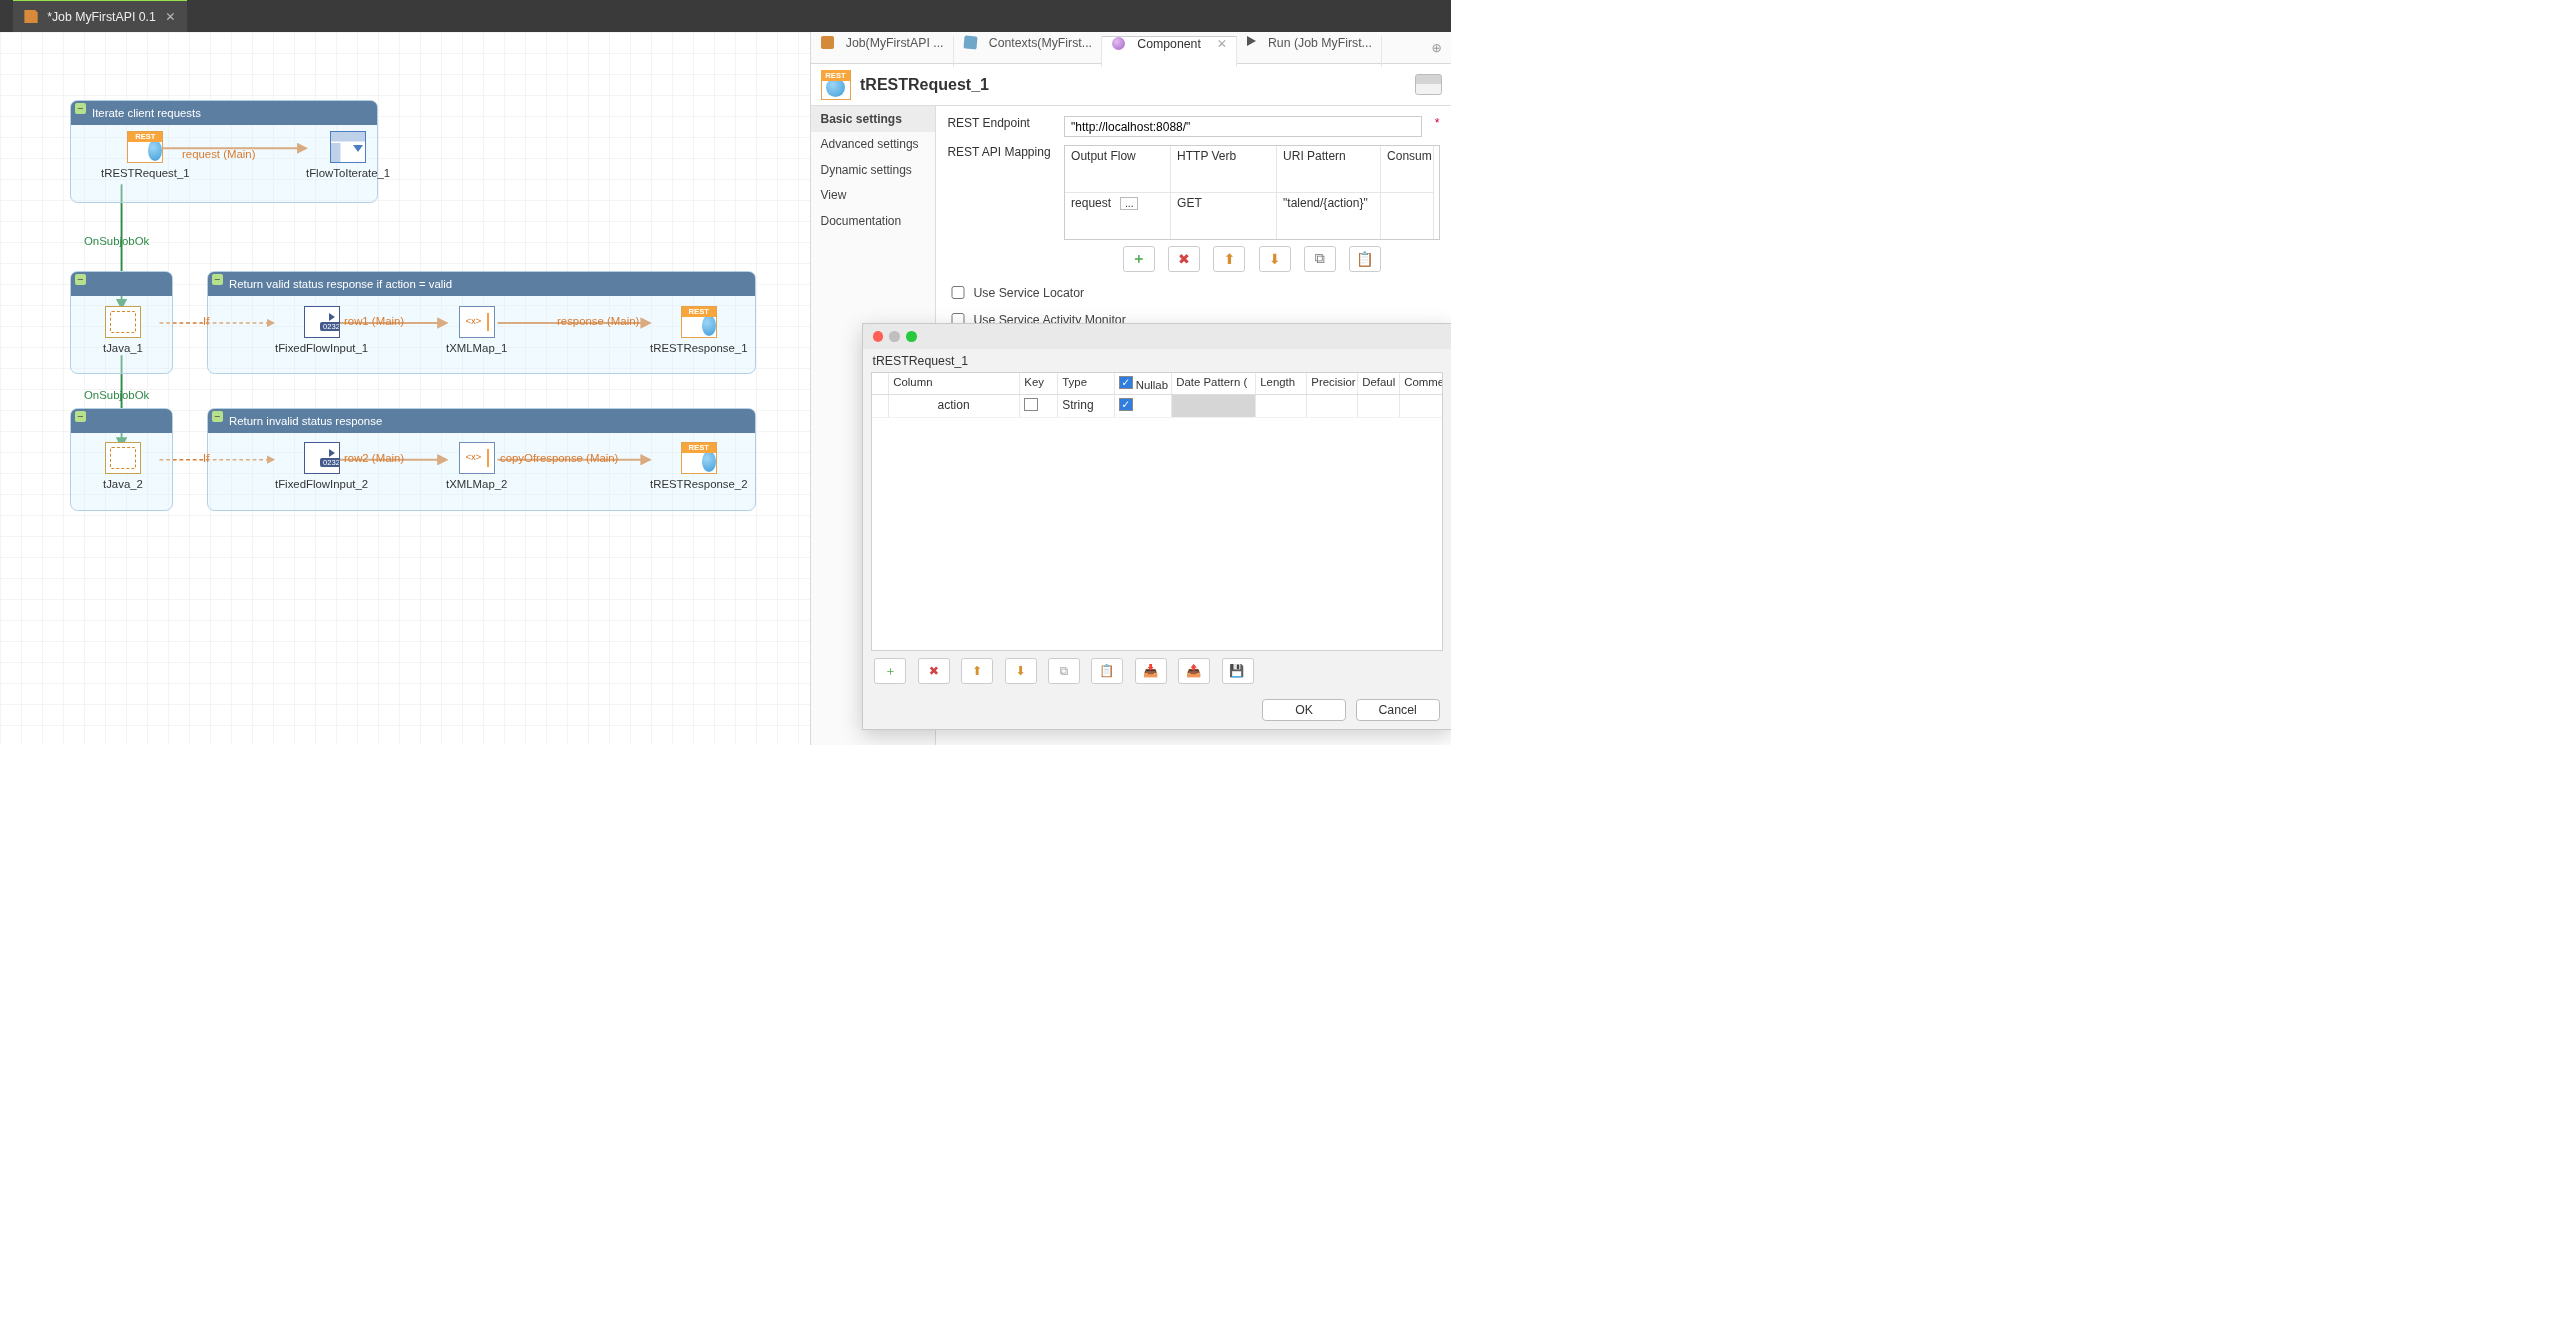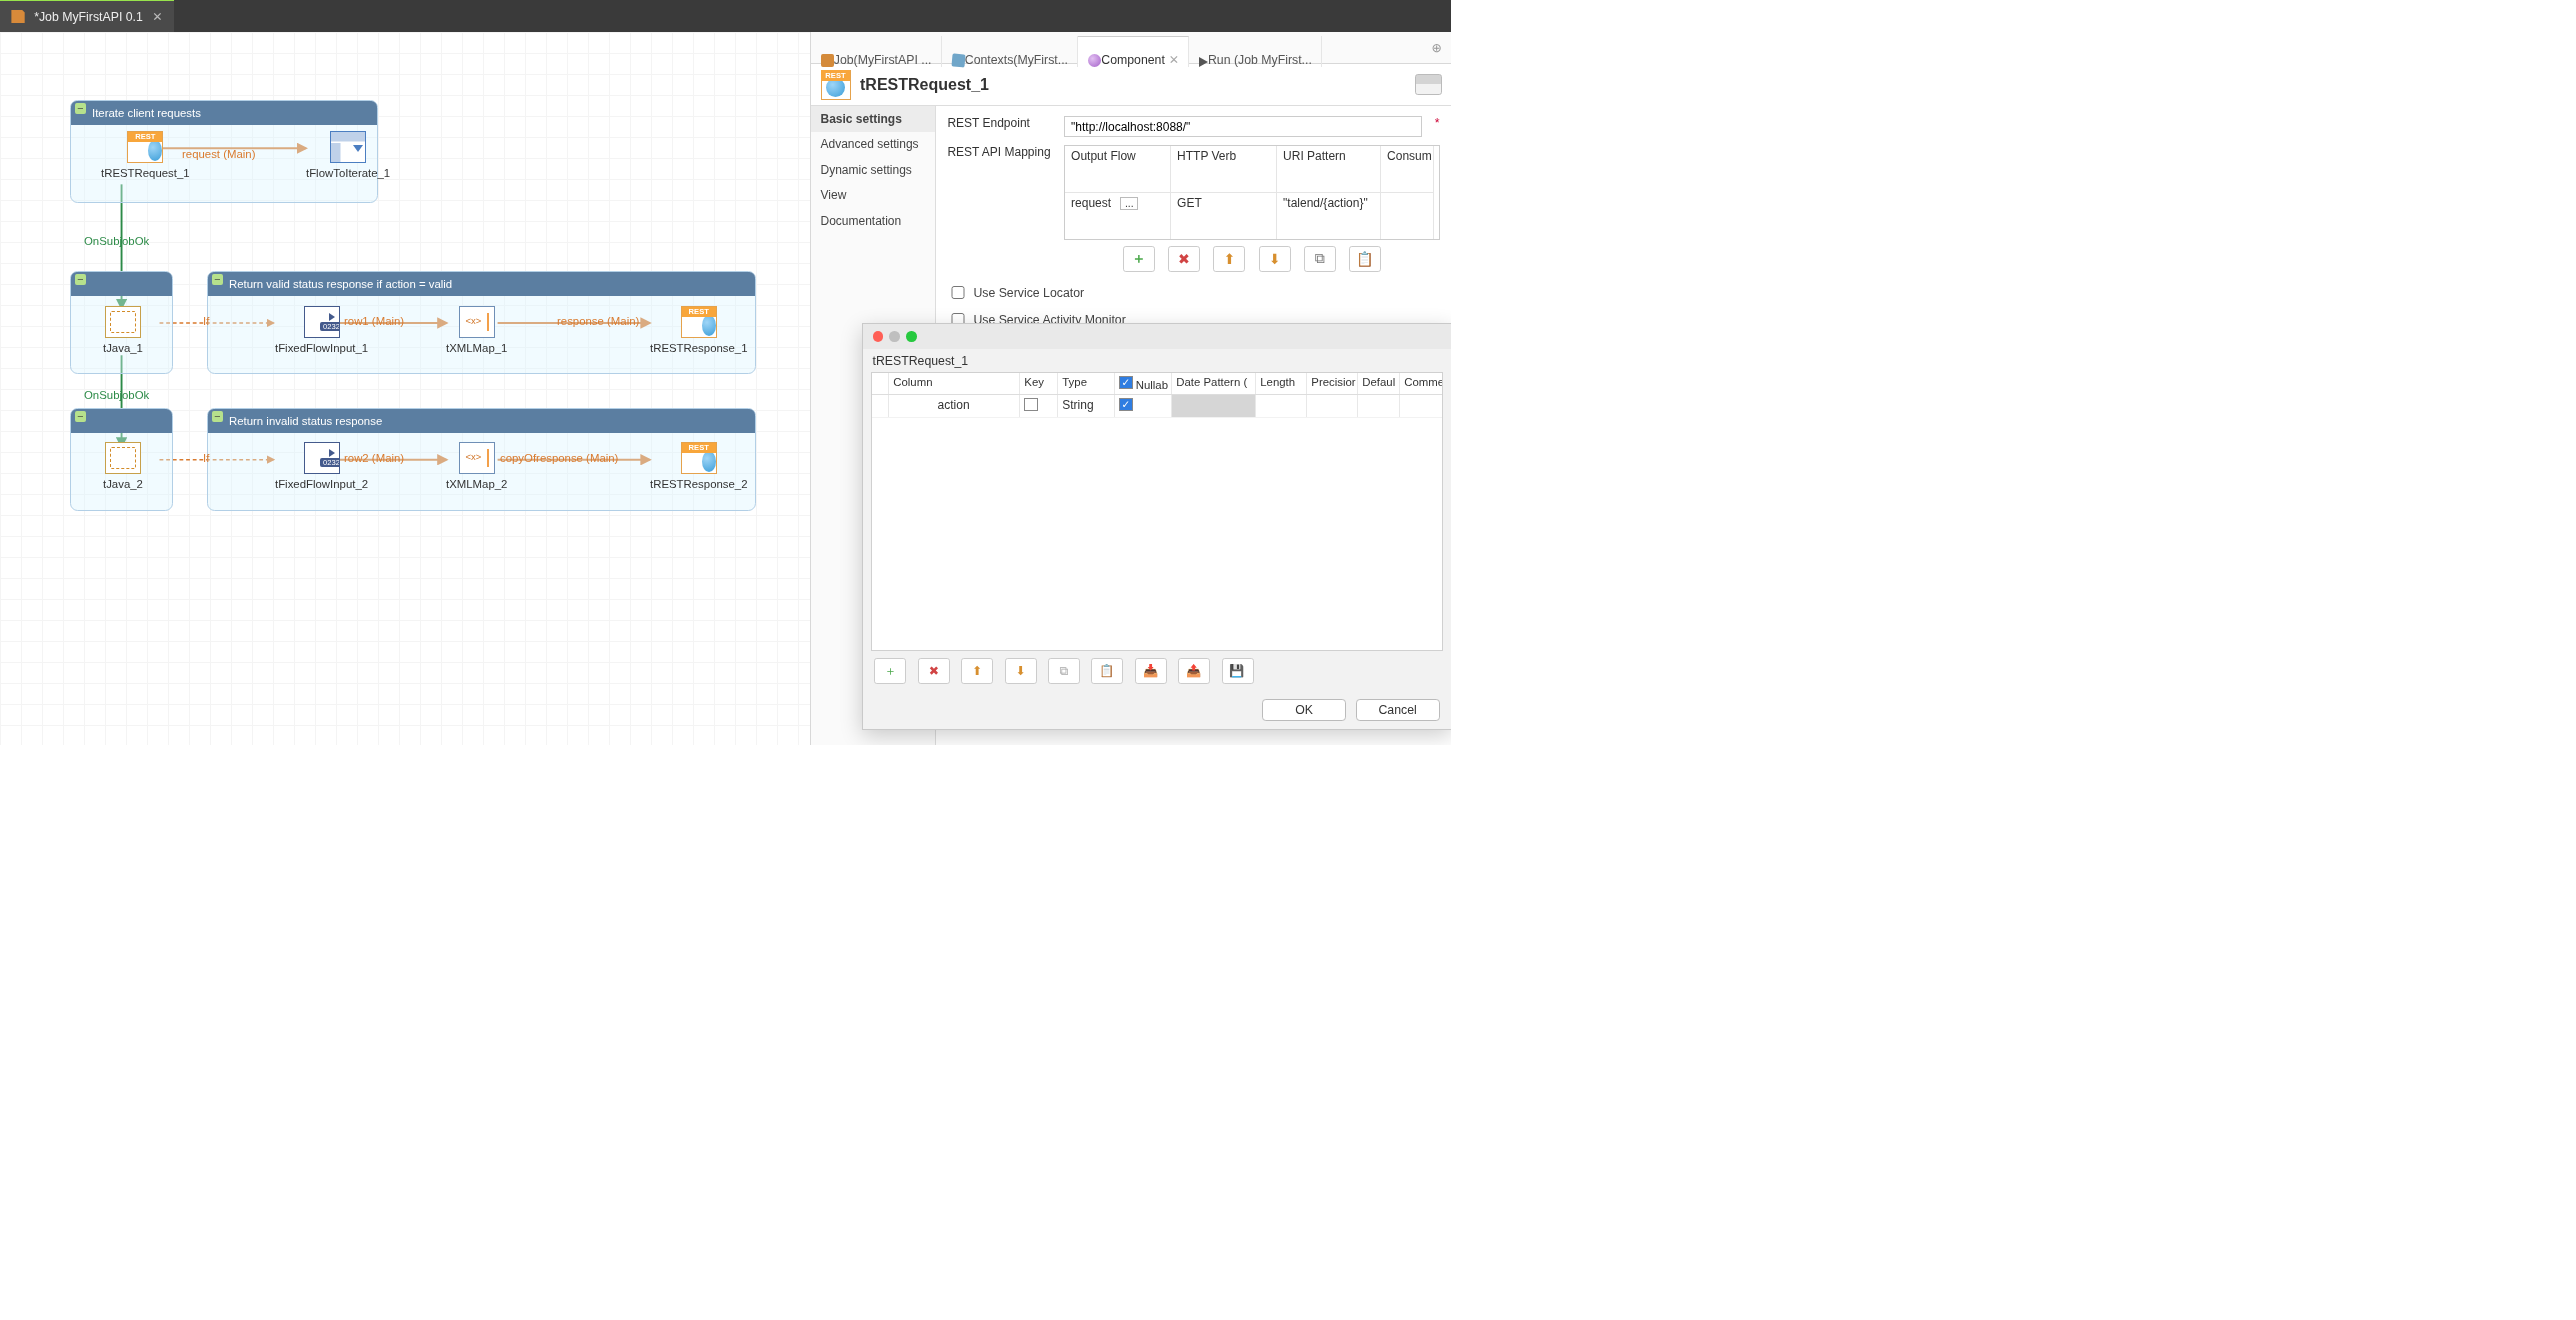--- a/index.html
+++ b/index.html
@@ -25,20 +25,21 @@
   }
   .top-tab {
     display: flex;
     align-items: center;
     padding: 0 11.4px;
     background: #4a4a4a;
     border-top: 1.9px solid #97e24c;
     gap: 9.5px;
     font-size: 12.3px;
     color: #eee;
+    margin-left: 13px;
   }
   .top-tab .close {
     color: #bbb;
     cursor: pointer;
   }
   .top-tab-icon {
     width: 13.3px; height: 13.3px;
     display: inline-block;
     background: #d88a3a;
     clip-path: polygon(0 0, 80% 0, 100% 20%, 100% 100%, 0 100%);
@@ -200,22 +201,22 @@
   .right-tabs {
     display: flex;
     align-items: center;
     height: 32px;
     border-bottom: 0.9px solid #d8d8d8;
     background: #fafafa;
     position: relative;
   }
   .rtab {
     display: flex;
-    align-items: flex-end;
-    gap: 0;
+    align-items: flex-start;
+    gap: 12px;
     padding: 0 9.5px;
     height: 100%;
     color: #555;
     font-size: 12.3px;
     border-right: 0.9px solid #e6e6e6;
     cursor: pointer;
     white-space: nowrap;
     margin-top: 8px;
   }
   .rtab.active {

